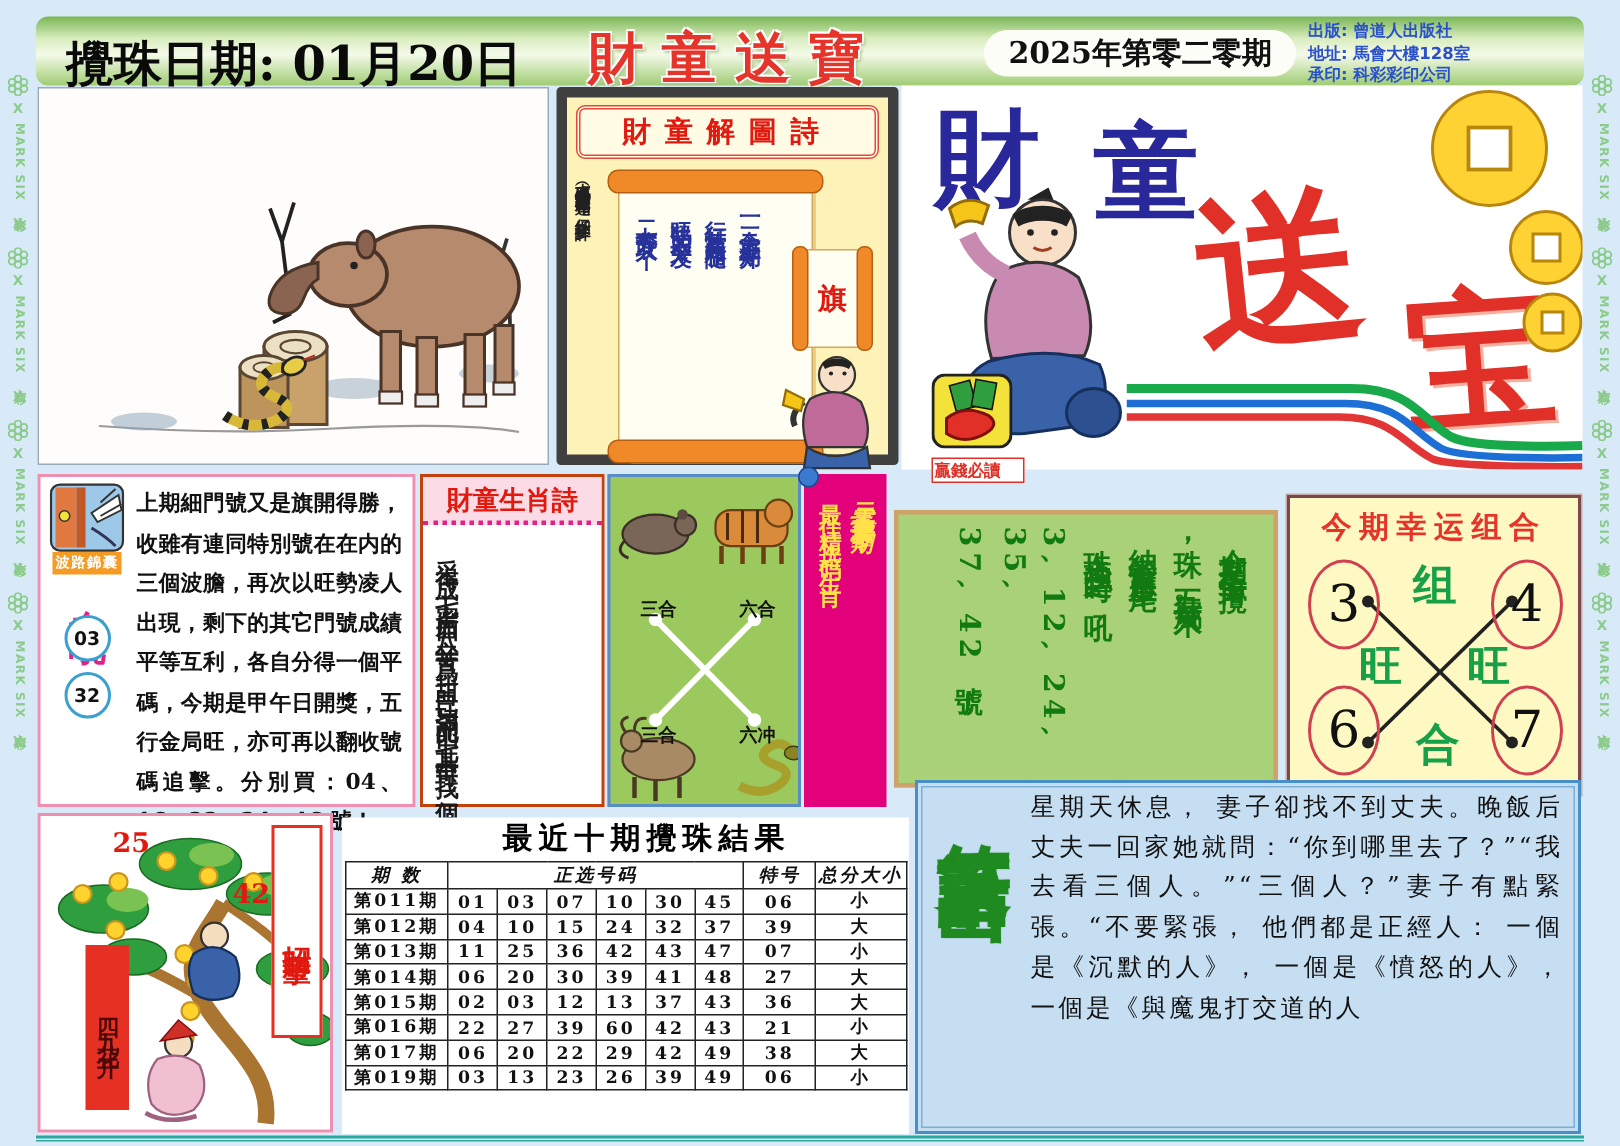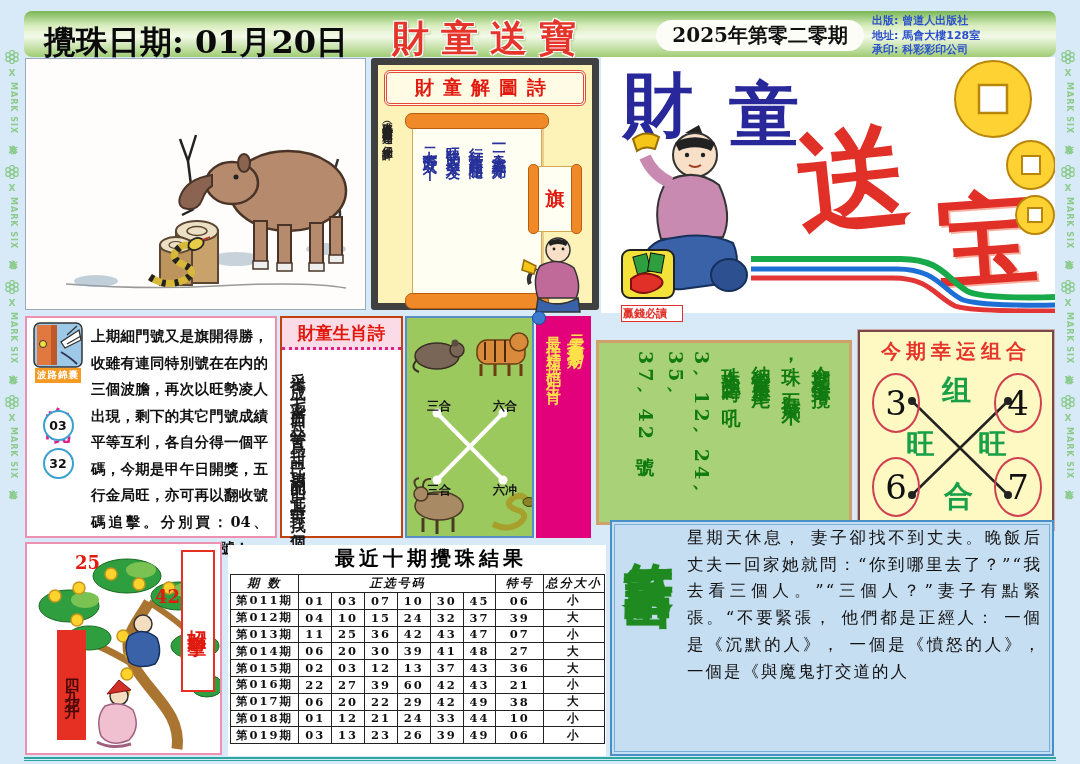--- a/index.html
+++ b/index.html
@@ -633,31 +633,20 @@
             <td class="col-num">06</td>
             <td class="col-num">20</td>
             <td class="col-num">22</td>
             <td class="col-num">29</td>
             <td class="col-num">42</td>
             <td class="col-num">49</td>
             <td class="col-special">38</td>
             <td class="col-size">大</td>
           </tr>
           <tr>
-            <td class="col-period">第018期</td>
-            <td class="col-num">01</td>
-            <td class="col-num">12</td>
-            <td class="col-num">21</td>
-            <td class="col-num">24</td>
-            <td class="col-num">33</td>
-            <td class="col-num">44</td>
-            <td class="col-special">10</td>
-            <td class="col-size">小</td>
-          </tr>
-          <tr>
             <td class="col-period">第019期</td>
             <td class="col-num">03</td>
             <td class="col-num">13</td>
             <td class="col-num">23</td>
             <td class="col-num">26</td>
             <td class="col-num">39</td>
             <td class="col-num">49</td>
             <td class="col-special">06</td>
             <td class="col-size">小</td>
           </tr>

